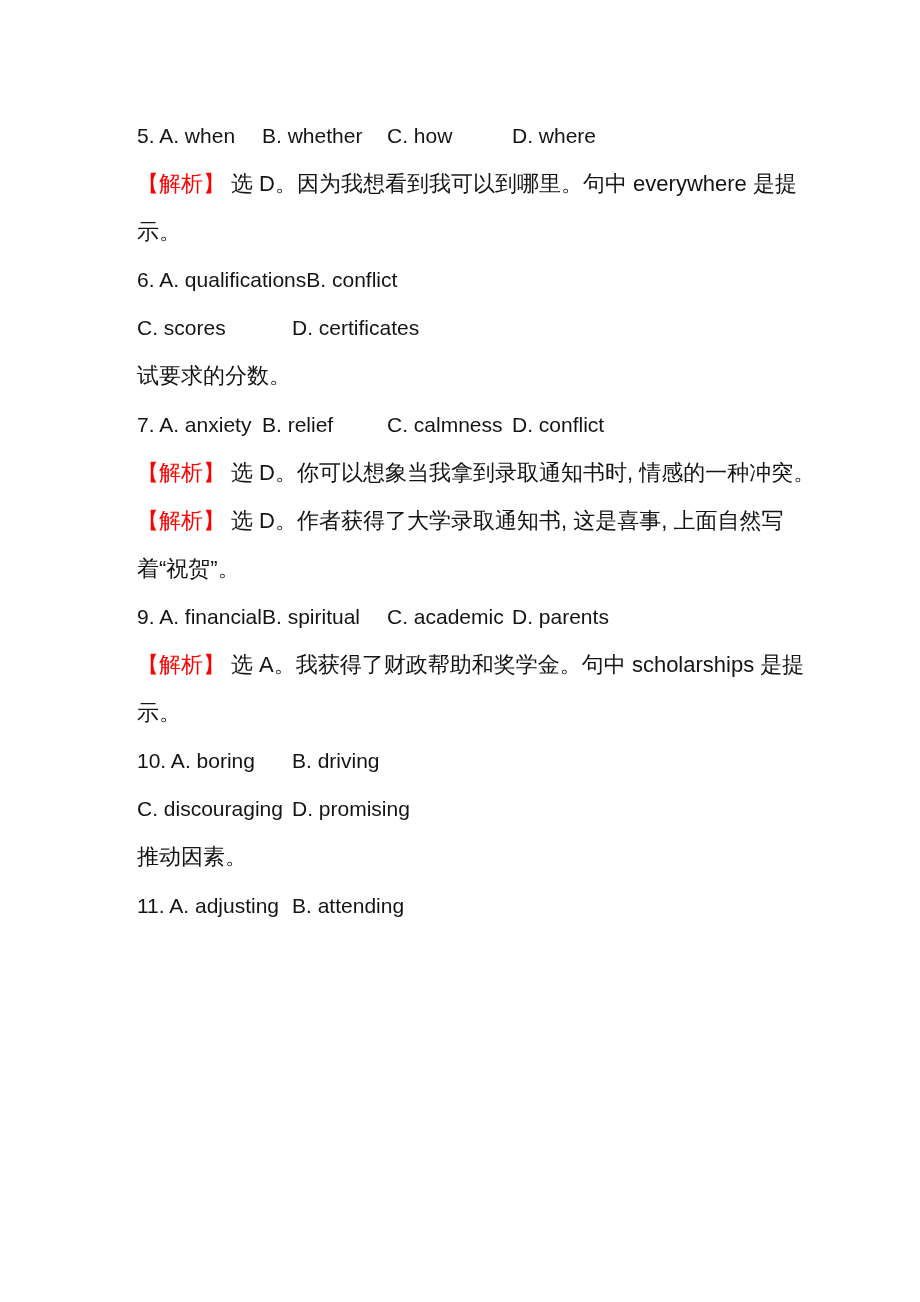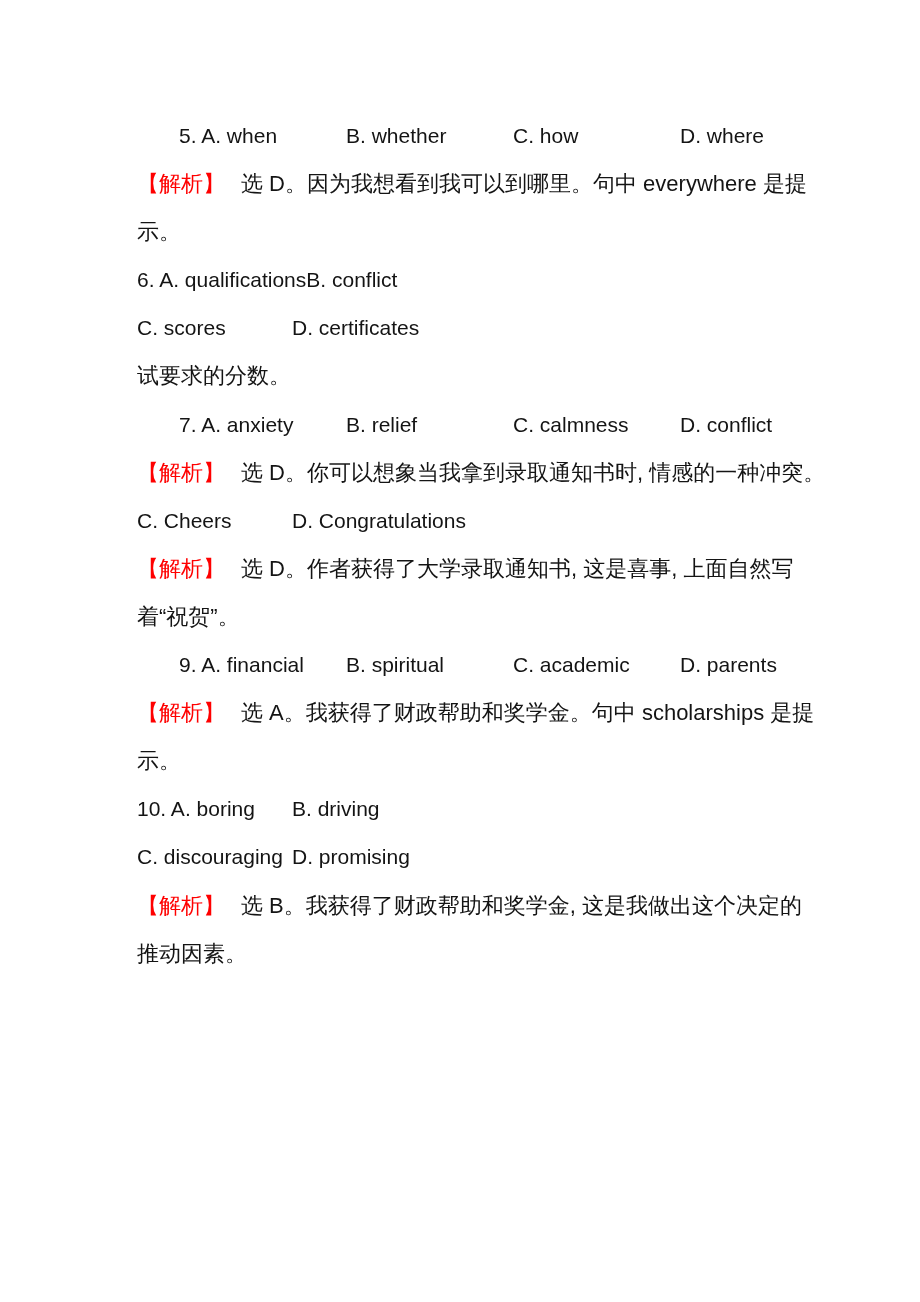--- a/index.html
+++ b/index.html
@@ -25,25 +25,25 @@
     height: 48.1px;
     line-height: 48.1px;
     white-space: nowrap;
   }
   
   .en { font-size: 21px; }
   .en .opt {
     display: inline-block;
     vertical-align: top;
   }
-  .o4 .opt { min-width: 125px; margin-left: 42px; }
+  .o4 .opt { min-width: 125px; }
   .o2 .opt { min-width: 155px; }
   
   .cn { font-size: 22px; }
-  .red { color: #ff0000; margin-right: 16px; }
+  .red { color: #ff0000; margin-right: 6px; }
 </style>
 </head>
 <body>
 
 <div class="page">
 
   <div class="line en o4">
     <span class="opt">5. A. when</span><span class="opt">B. whether</span><span class="opt">C. how</span><span class="opt">D. where</span>
   </div>
 
@@ -70,23 +70,20 @@
 
   <div class="line en o4">
     <span class="opt">7. A. anxiety</span><span class="opt">B. relief</span><span class="opt">C. calmness</span><span class="opt">D. conflict</span>
   </div>
 
   <div class="line cn">
     <span class="red">【解析】</span><span>选 D。你可以想象当我拿到录取通知书时, 情感的一种冲突。</span>
   </div>
 
 
-  <div class="line en o2">
-    <span class="opt">C. Cheers</span><span class="opt">D. Congratulations</span>
-  </div>
 
   <div class="line cn">
     <span class="red">【解析】</span><span>选 D。作者获得了大学录取通知书, 这是喜事, 上面自然写</span>
   </div>
 
   <div class="line cn">
     <span>着“祝贺”。</span>
   </div>
 
   <div class="line en o4">
@@ -102,23 +99,23 @@
   </div>
 
   <div class="line en o2">
     <span class="opt">10. A. boring</span><span class="opt">B. driving</span>
   </div>
 
   <div class="line en o2">
     <span class="opt">C. discouraging</span><span class="opt">D. promising</span>
   </div>
 
-  <div class="line cn">
-    <span class="red">【解析】</span><span>选 B。我获得了财政帮助和奖学金, 这是我做出这个决定的</span>
-  </div>
 
   <div class="line cn">
     <span>推动因素。</span>
   </div>
 
+  <div class="line en o2">
+    <span class="opt">11. A. adjusting</span><span class="opt">B. attending</span>
+  </div>
 
 
 </div>
 
 </body></html>

